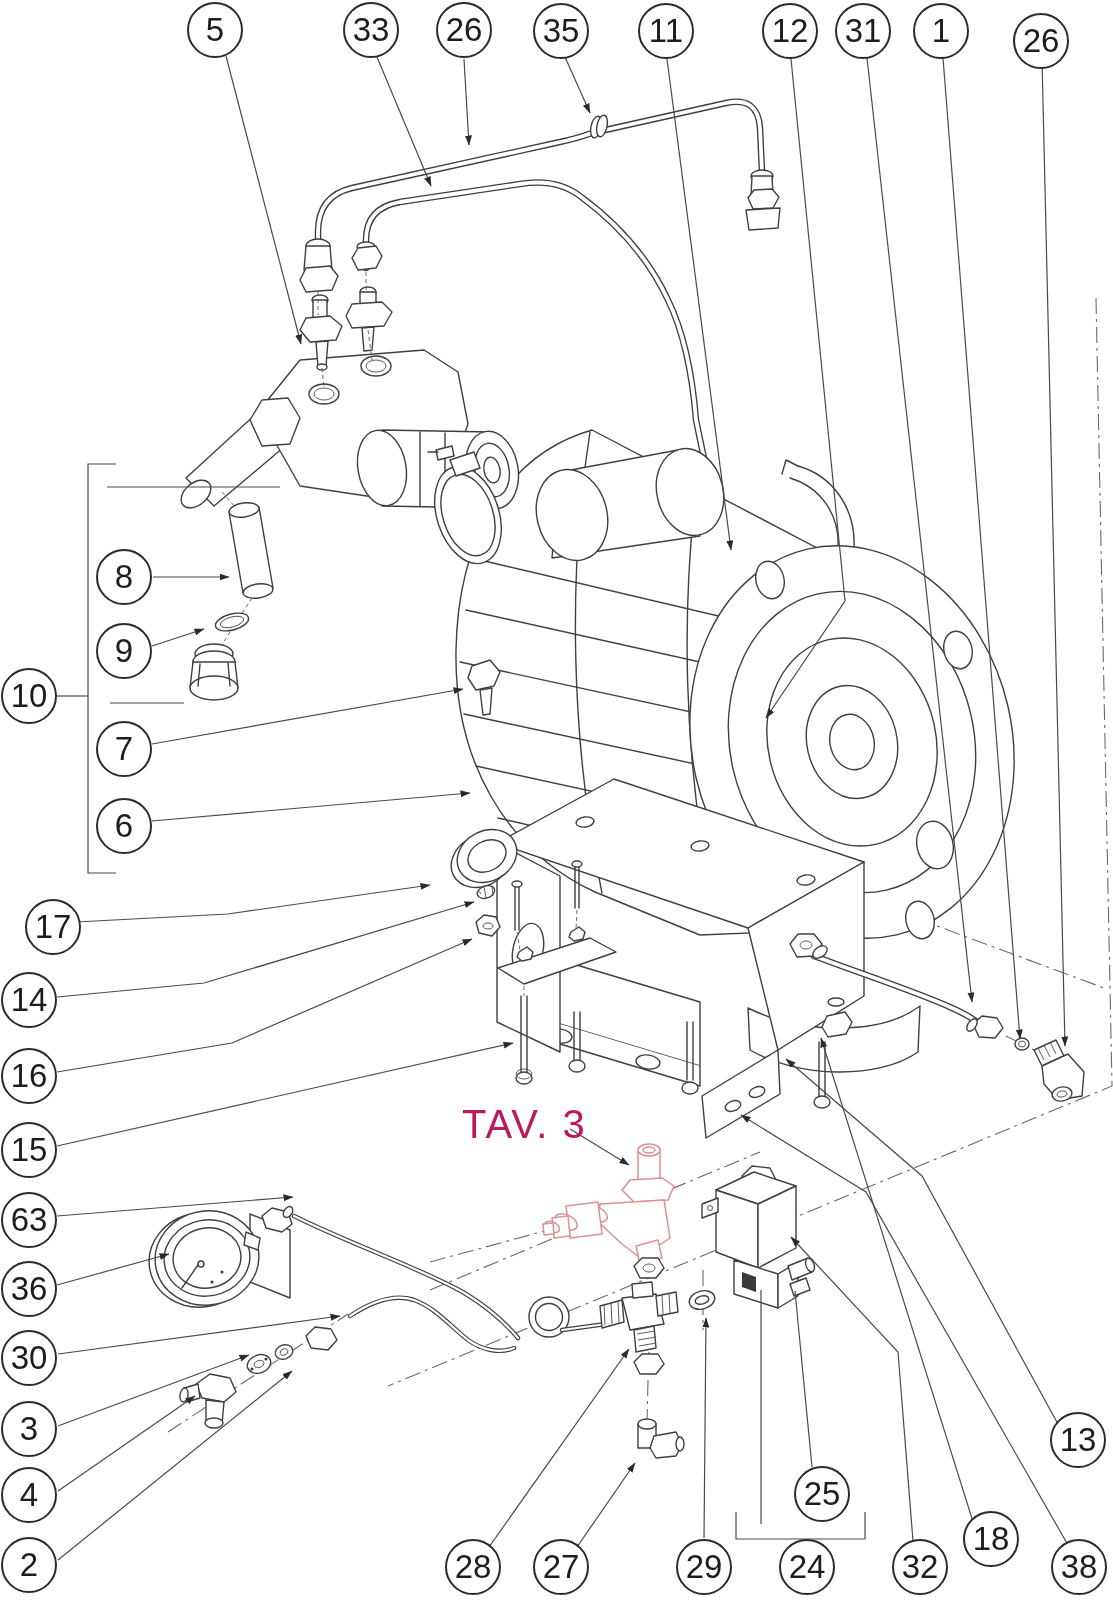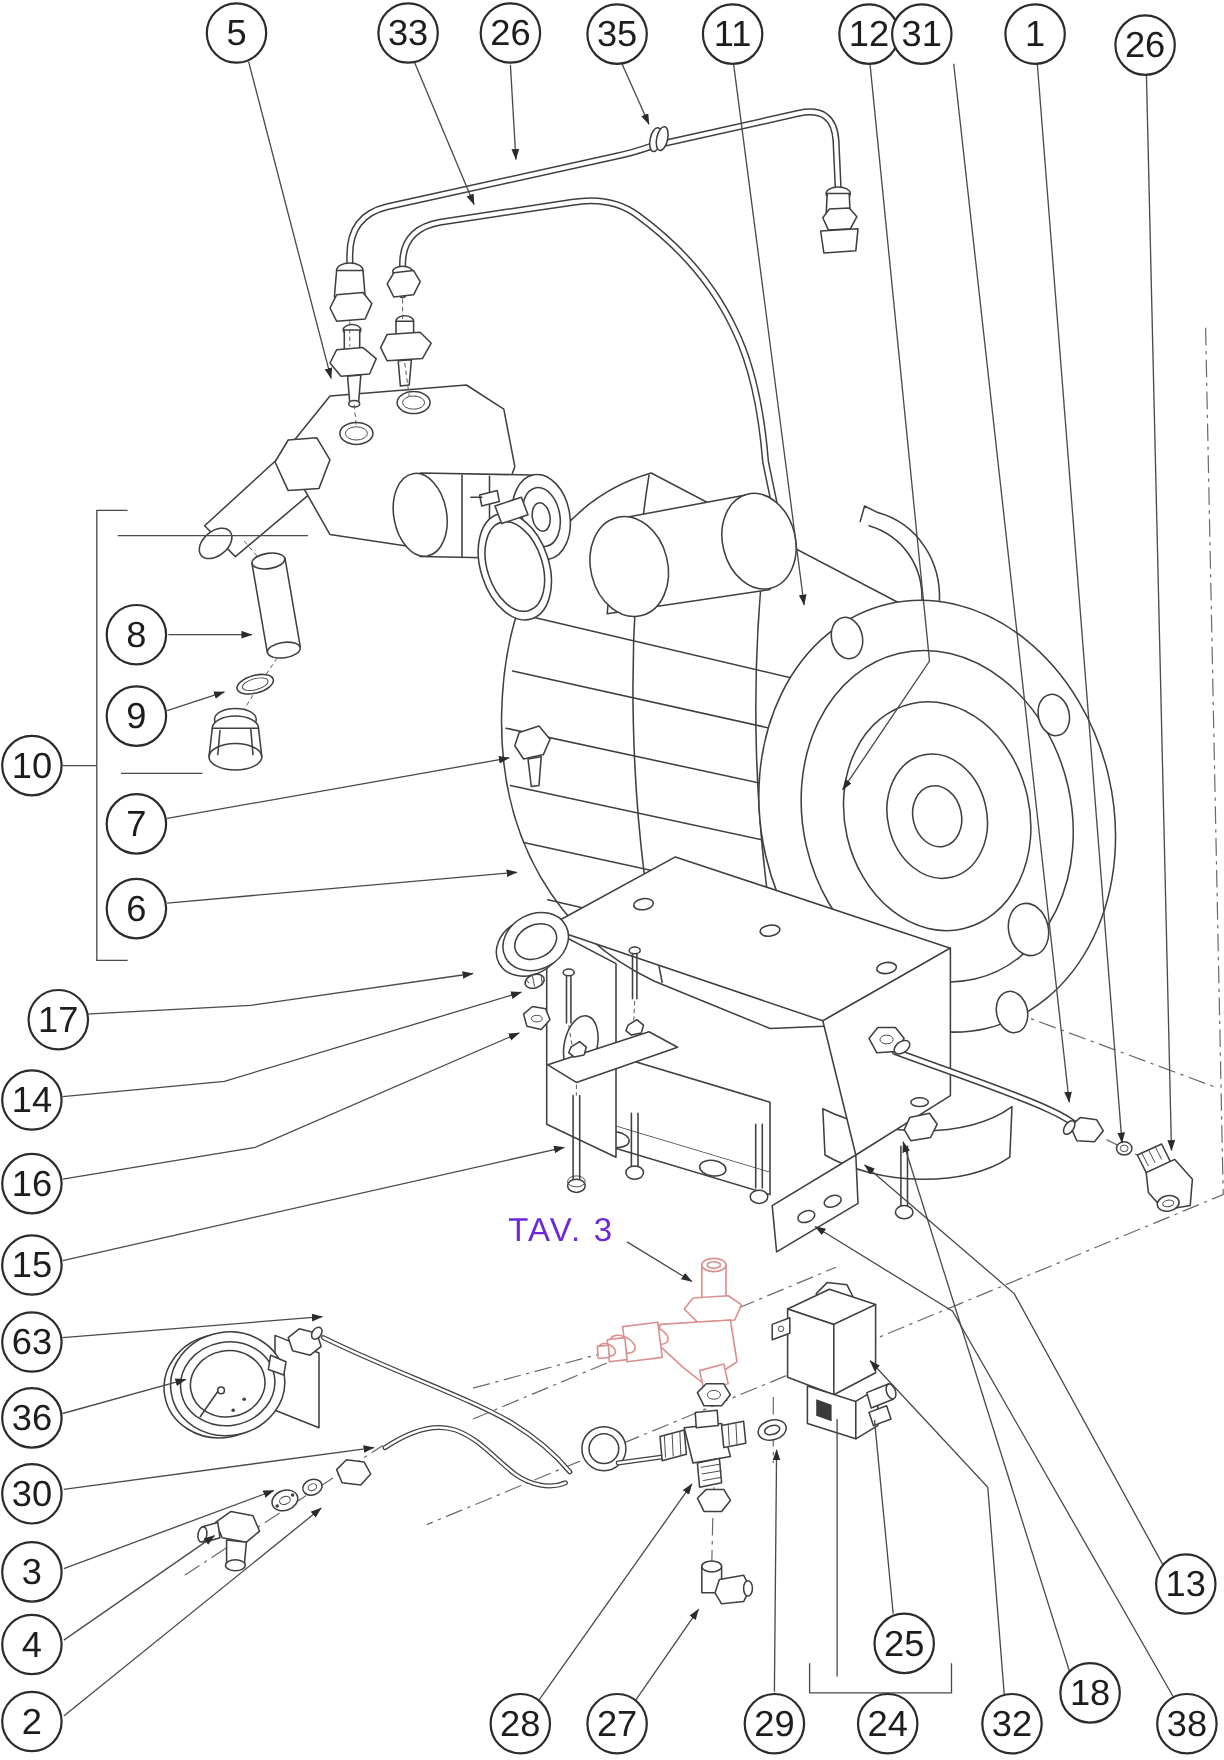--- a/index.html
+++ b/index.html
@@ -14,21 +14,21 @@
   .pipeO{fill:none;stroke:#3f3f3f;stroke-width:6.5;stroke-linecap:round;}
   .pipeI{fill:none;stroke:#ffffff;stroke-width:3.8;stroke-linecap:round;}
   .capO{fill:none;stroke:#3f3f3f;stroke-width:4.5;stroke-linecap:round;}
   .capI{fill:none;stroke:#ffffff;stroke-width:2.2;stroke-linecap:round;}
   .red {fill:#ffffff;stroke:var(--accent,#dd9090);stroke-width:1.5;stroke-linejoin:round;}
   .leader{fill:none;stroke:#4a4a4a;stroke-width:1.2;}
   .dashdot{fill:none;stroke:#6a6a6a;stroke-width:1.1;stroke-dasharray:16 5 3 5;}
   .balloon{position:absolute;width:56px;height:56px;border:2px solid #2b2b2b;border-radius:50%;
            background:#fff;display:flex;align-items:center;justify-content:center;
            font-size:33px;color:#1d1d1d;box-sizing:border-box;z-index:5;}
-  #tav-label{position:absolute;left:462px;top:1102px;font-size:30px;color:#6d28d9;
+  #tav-label{position:absolute;left:462px;top:1102px;font-size:40px;color:#be185d;
              letter-spacing:2px;z-index:4;}
 </style>
 </head>
 <body>
 
 <div id="page">
 
 <svg id="art" width="1113" height="1600" viewBox="0 0 1113 1600">
   <defs>
     <marker id="arr" markerWidth="11" markerHeight="8" refX="9.5" refY="3.5" orient="auto" markerUnits="userSpaceOnUse">
@@ -382,21 +382,21 @@
 </svg>
 
 <div id="tav-label">TAV. 3</div>
 <div id="balloon-layer">
       <div class="balloon" style="left: 187px; top: 2px;">5</div>
       <div class="balloon" style="left: 343px; top: 2px;">33</div>
       <div class="balloon" style="left: 436px; top: 2px;">26</div>
       <div class="balloon" style="left: 533px; top: 3px;">35</div>
       <div class="balloon" style="left: 638px; top: 3px;">11</div>
       <div class="balloon" style="left: 762px; top: 3px; text-align: center;">12</div>
-      <div class="balloon" style="left: 810px; top: 3px;">31</div>
+      <div class="balloon" style="left: 835px; top: 3px;">31</div>
       <div class="balloon" style="left: 913px; top: 3px;">1</div>
       <div class="balloon" style="left: 1013px; top: 13px;">26</div>
       <div class="balloon" style="left: 96px; top: 549px;">8</div>
       <div class="balloon" style="left: 96px; top: 623px;">9</div>
       <div class="balloon" style="left: 1px; top: 668px;">10</div>
       <div class="balloon" style="left: 96px; top: 721px;">7</div>
       <div class="balloon" style="left: 96px; top: 798px;">6</div>
       <div class="balloon" style="left: 1px; top: 899px; margin-left: 24px;">17</div>
       <div class="balloon" style="left: 1px; top: 972px;">14</div>
       <div class="balloon" style="left: 1px; top: 1048px;">16</div>

